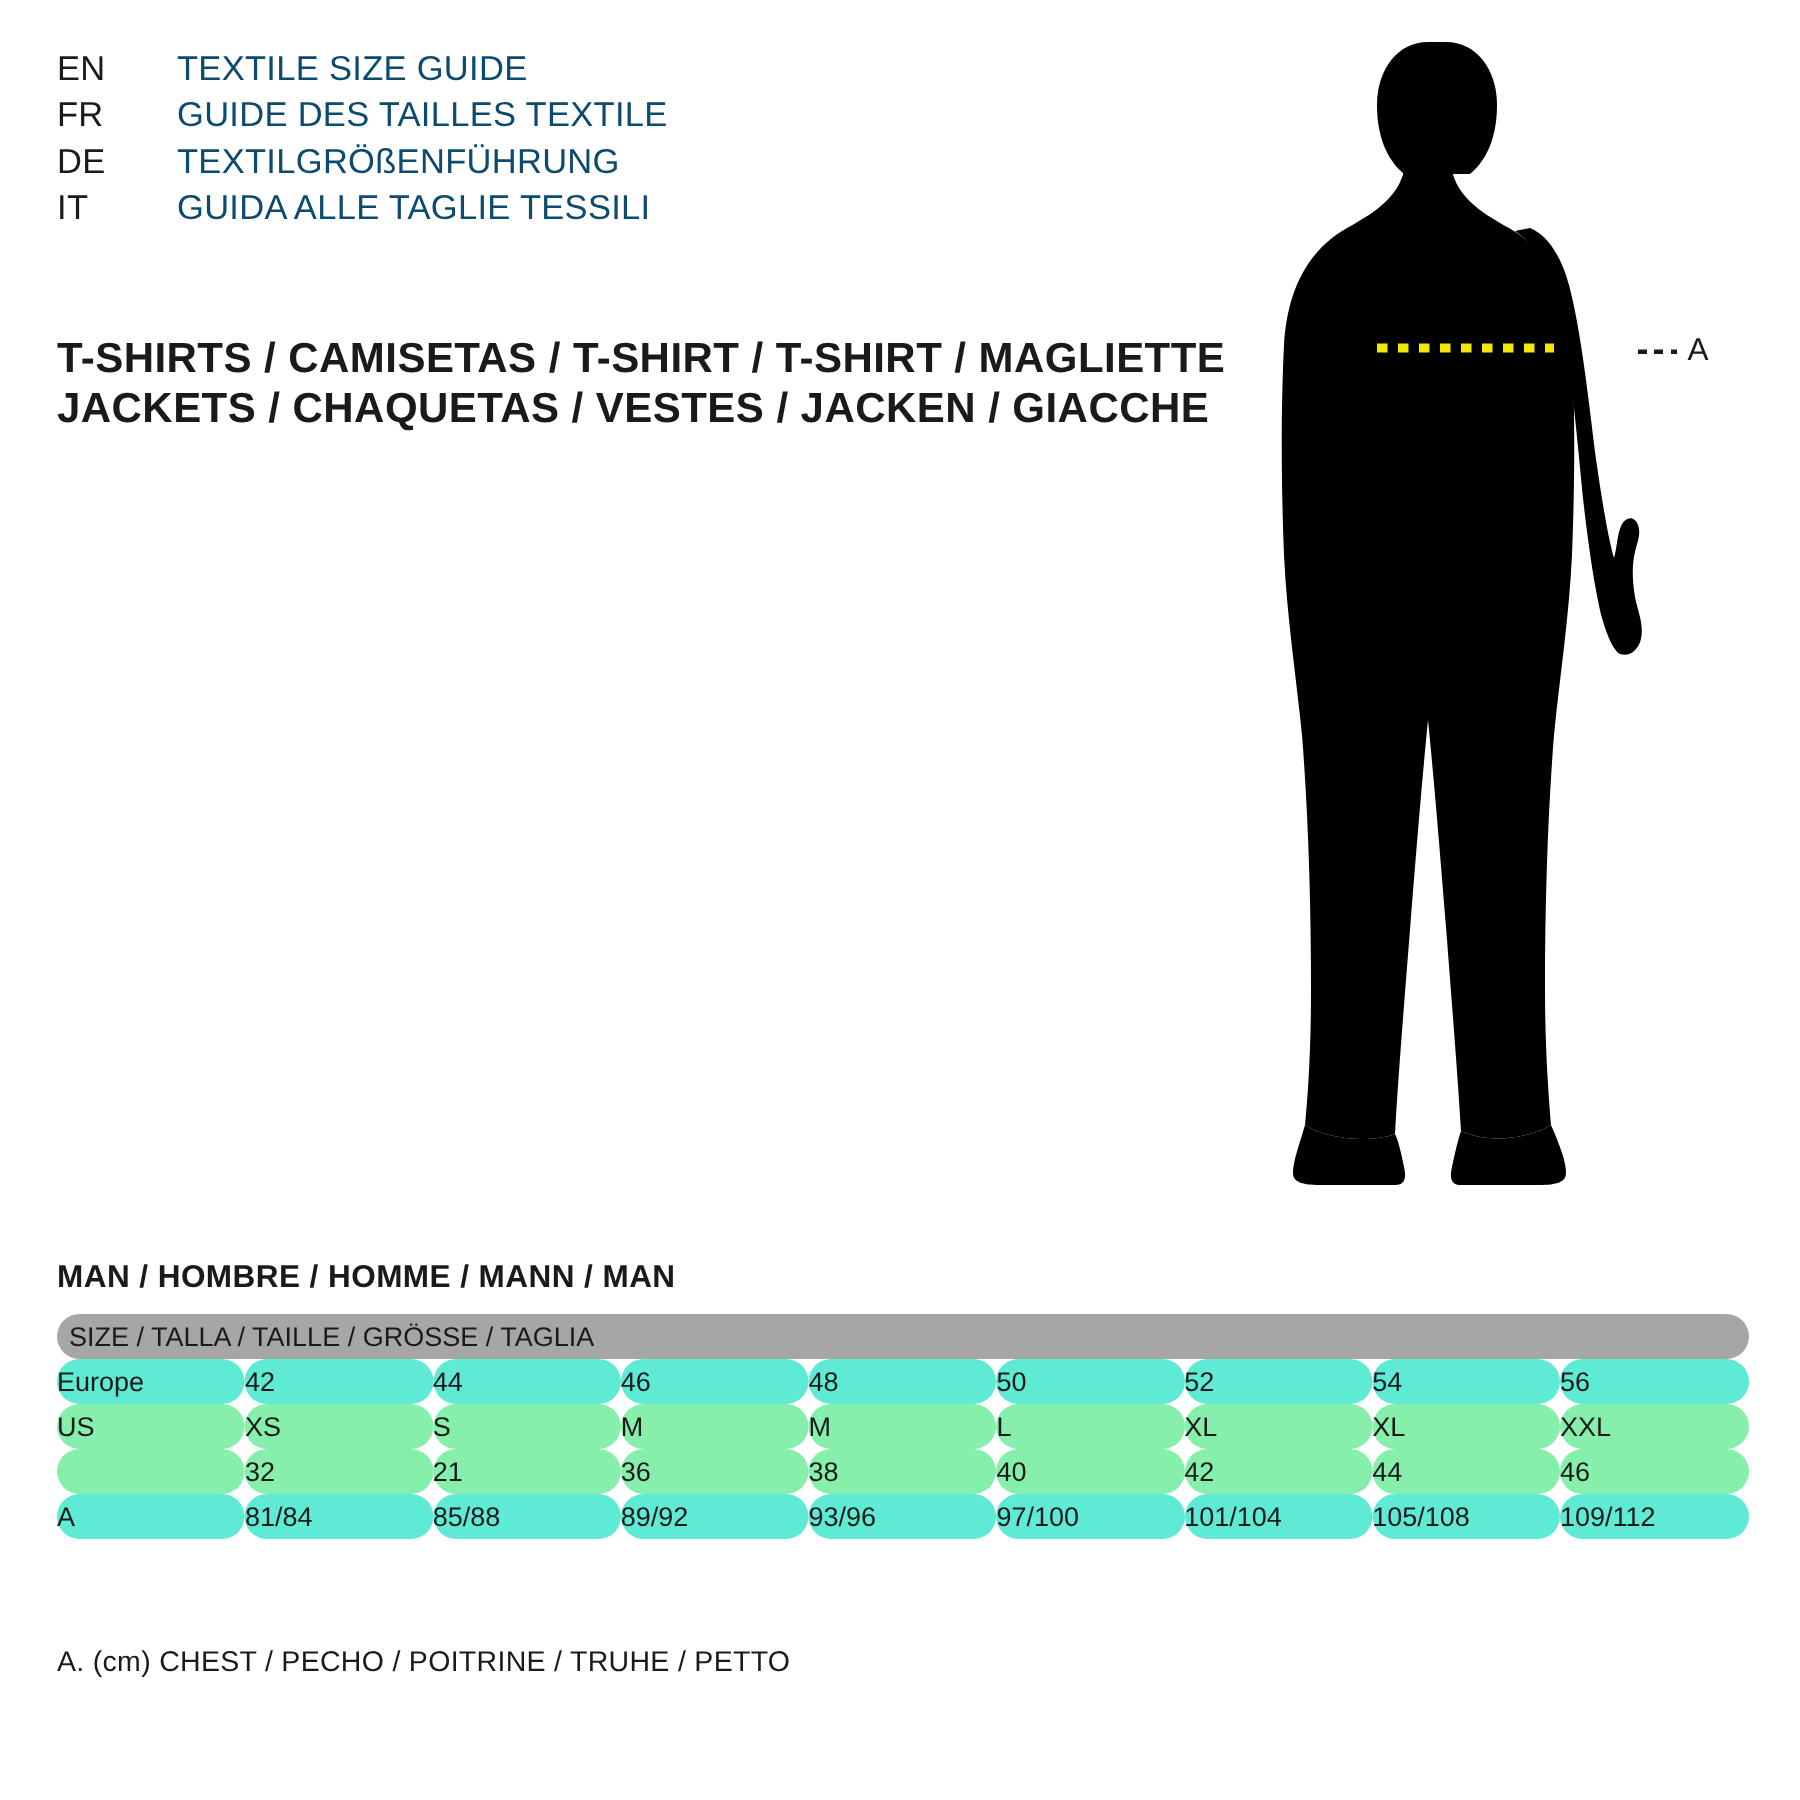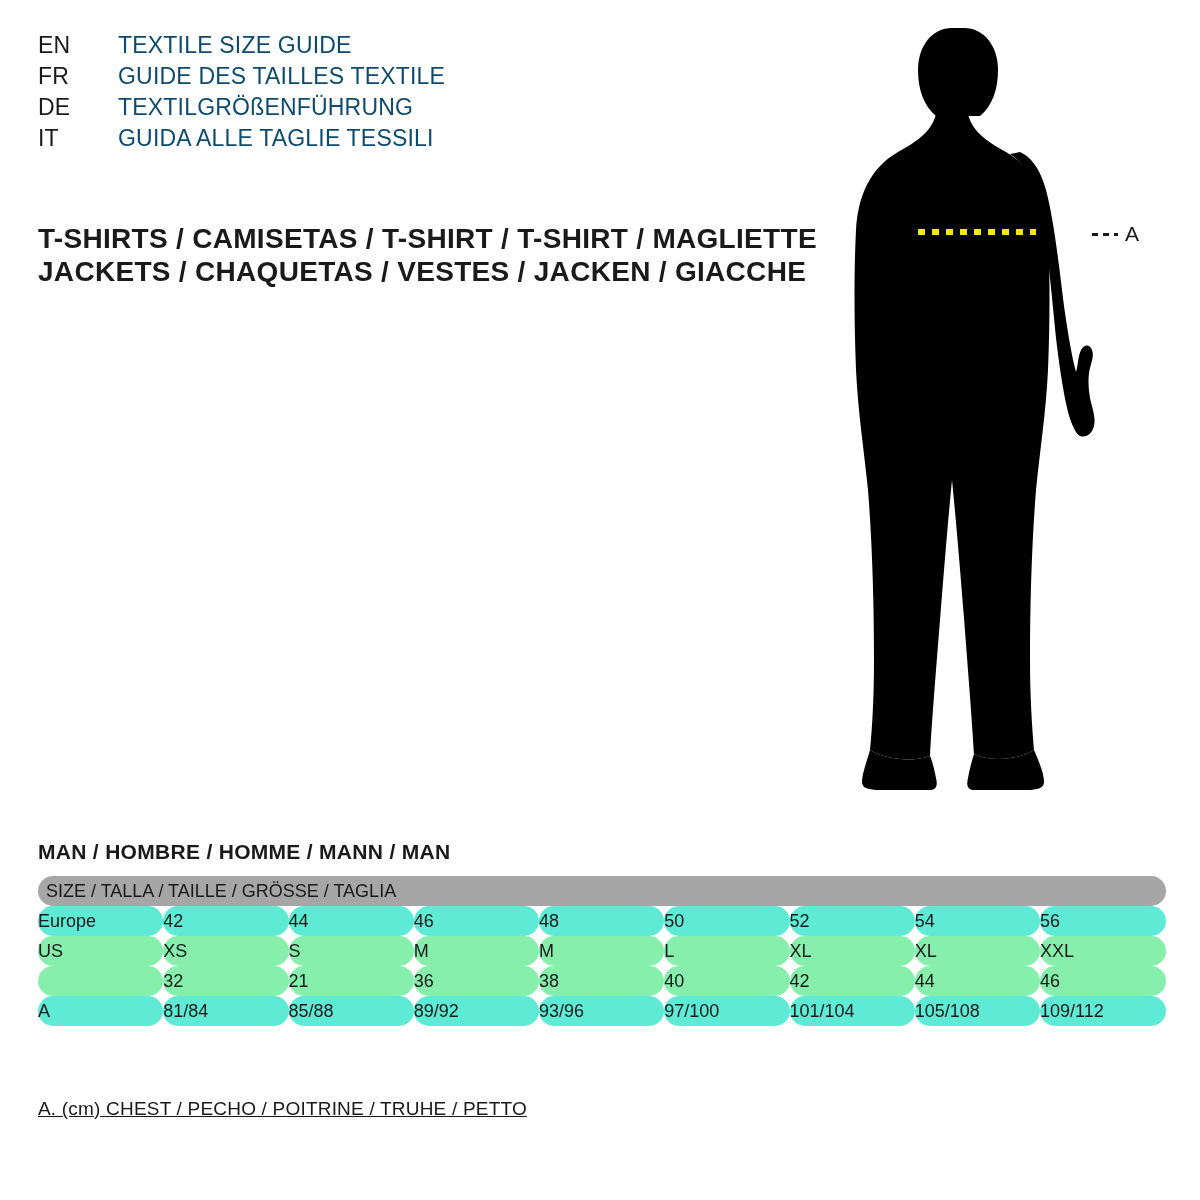--- a/index.html
+++ b/index.html
@@ -124,21 +124,20 @@
   }
   td.val { }
 
   .footnote {
     position: absolute;
     left: 38px;
     top: 1098px;
     font-size: 19px;
     color: #1a1a1a;
     letter-spacing: 0.2px;
-    text-decoration: underline;
   }
 </style>
 </head>
 <body>
 
 <div class="lang-block">
   <div class="lang-row">
     <span class="lang-code">EN</span>
     <span class="lang-text">TEXTILE SIZE GUIDE</span>
   </div>

